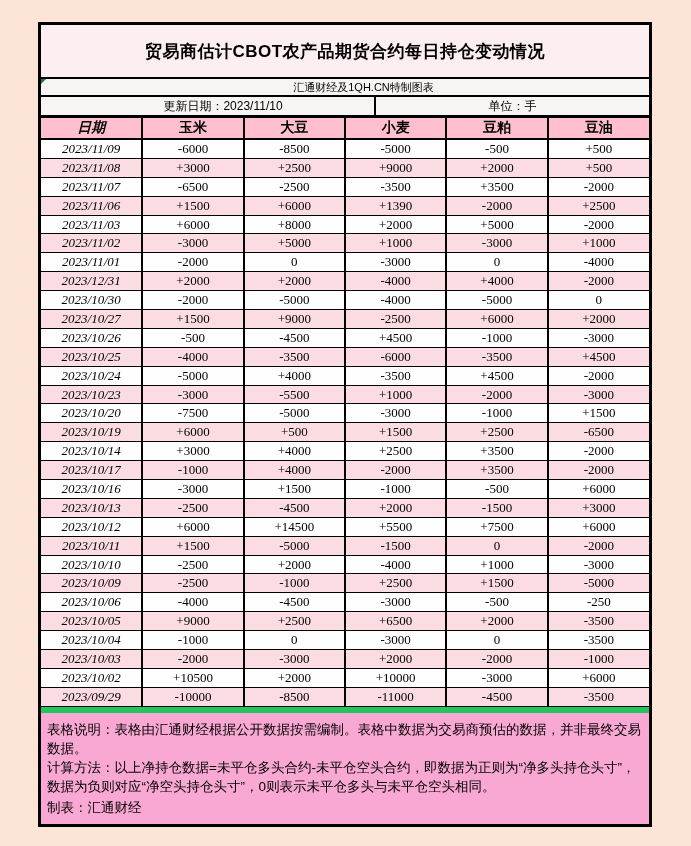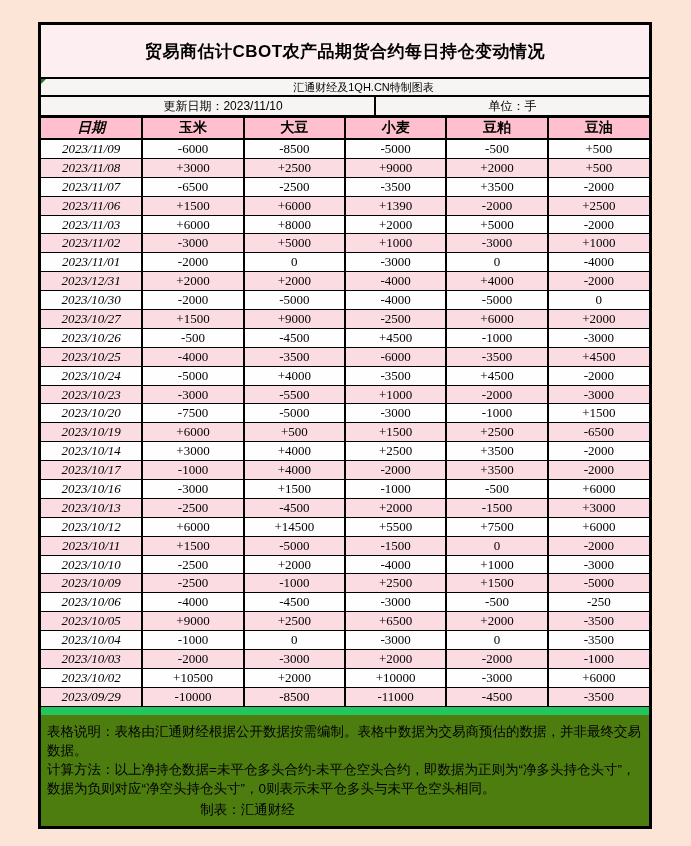--- a/index.html
+++ b/index.html
@@ -80,31 +80,31 @@
     padding:0;
     background:#fefefe;
     border:1px solid #000;
     border-left-width:2px; border-right-width:2px;
   }
   table.data tr.alt td { background:#fbdce3; }
   table.data th:first-child, table.data td:first-child { border-left-width:0;font-style:italic; }
   table.data th:last-child,  table.data td:last-child  { border-right-width:0; }
 
   .notes {
-    border-top:8px solid #22c55e;
-    background:#4d7c0f;
+    border-top:6px solid #22c55e;
+    background:#f9a8d4;
     padding:7px 6px 6px 6px;
     font-size:13.5px;
     line-height:1.42;
     min-height:92px;
     box-sizing:border-box;
   }
   .notes p { margin:0; }
   .credit {
-    text-align:center;
+    text-align:left;
     padding-right:195px;
     margin-top:2px;
     font-size:13.5px;
   }
 </style>
 </head>
 <body>
 
 <div class="page">
   <div class="sheet">

